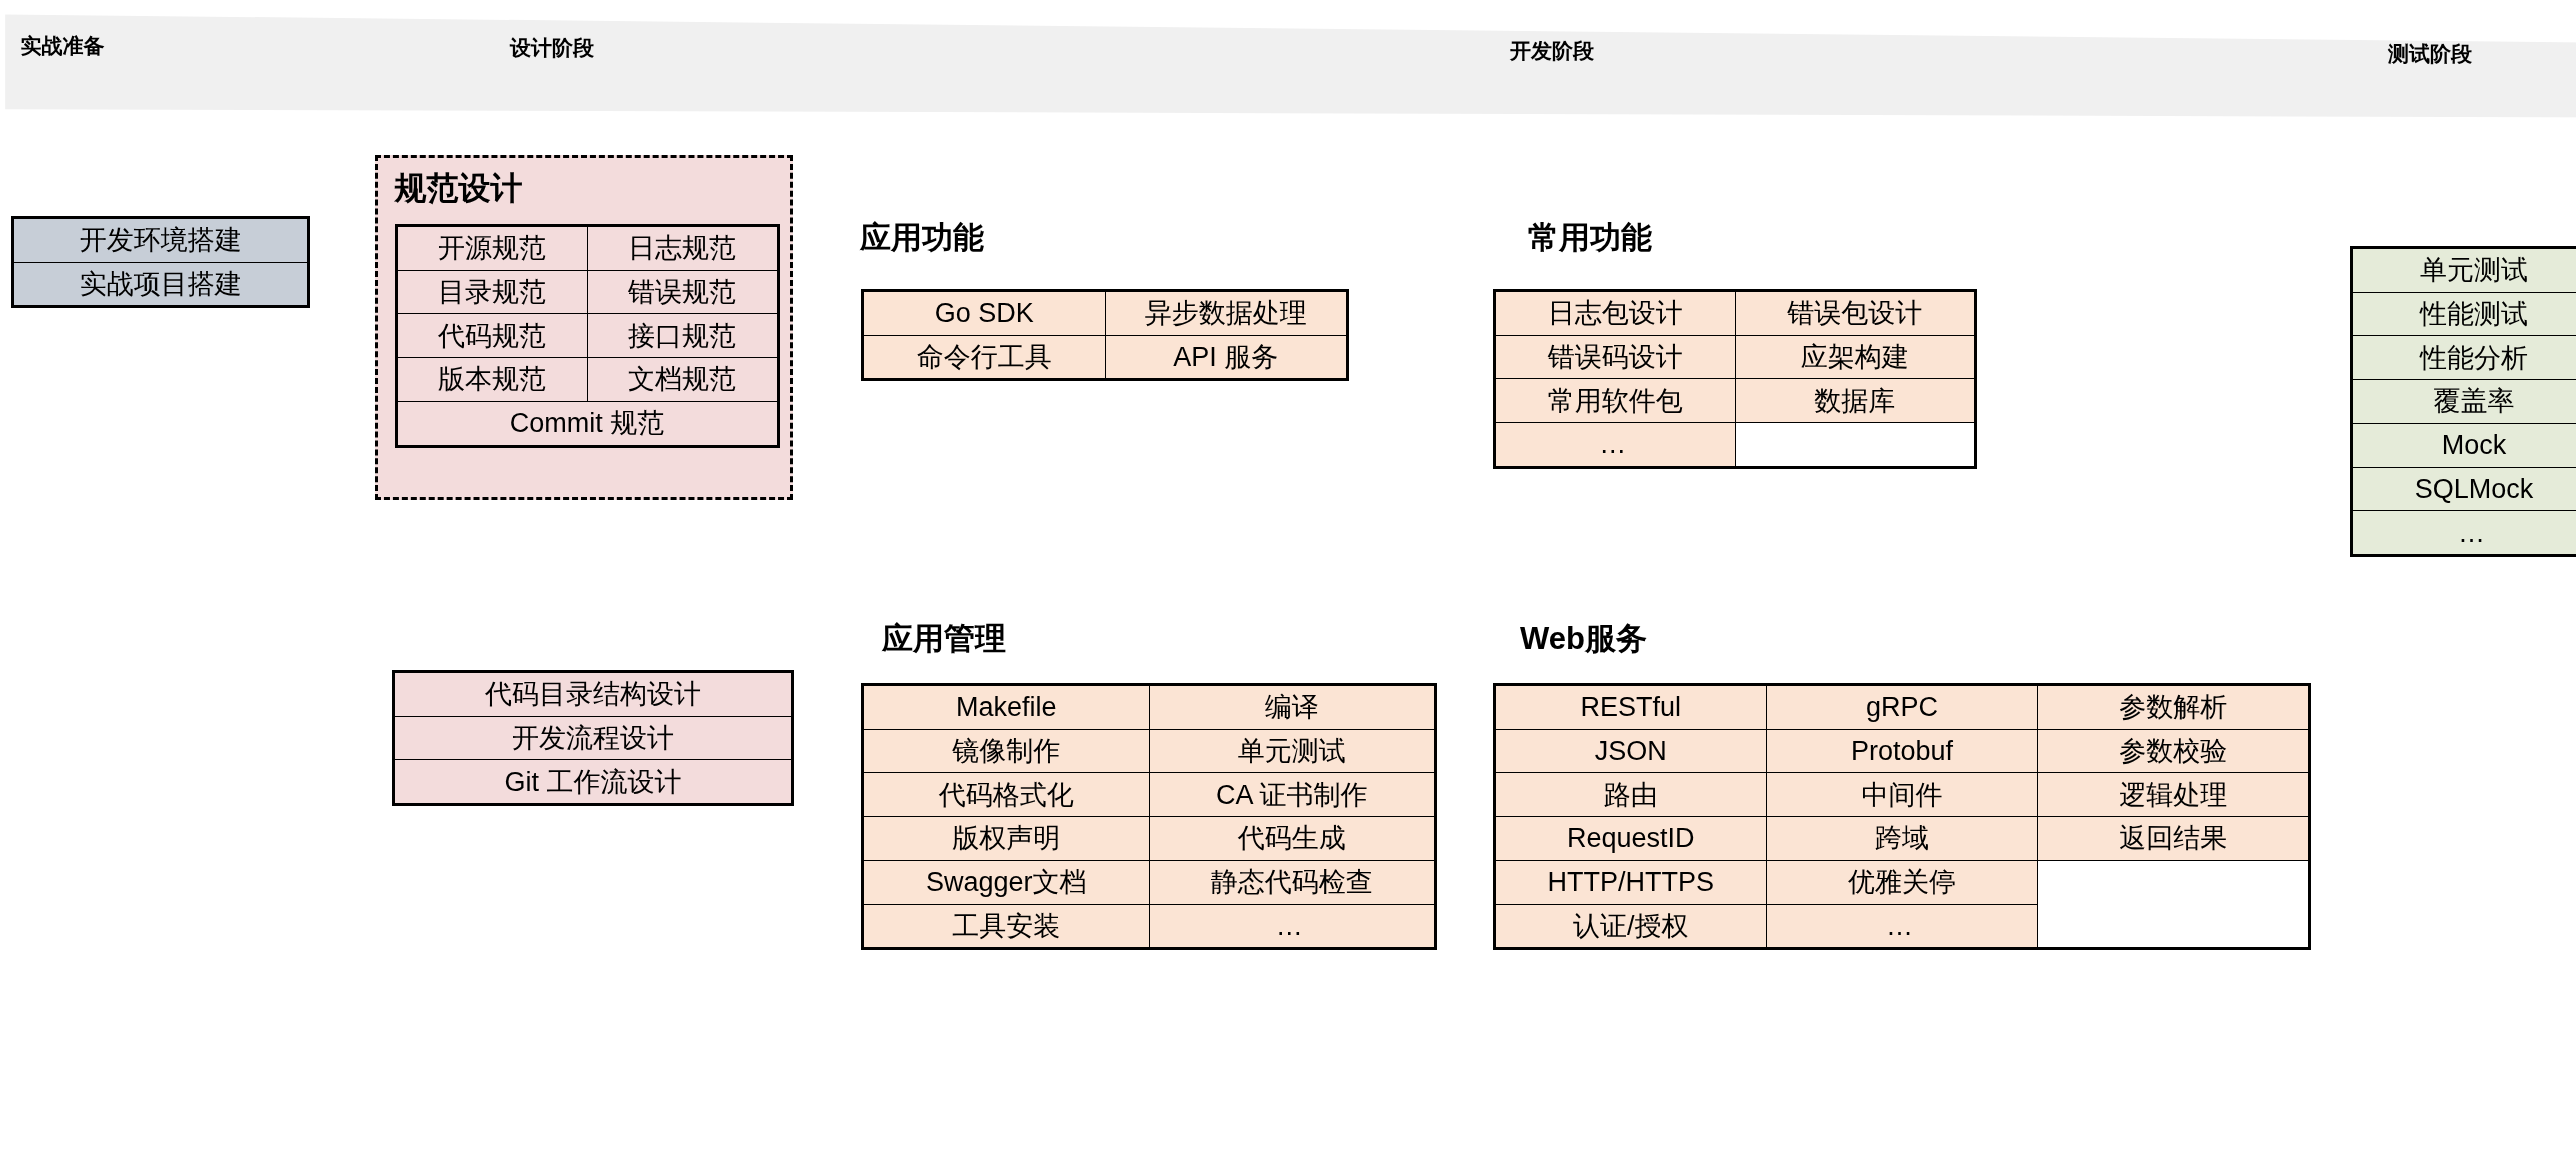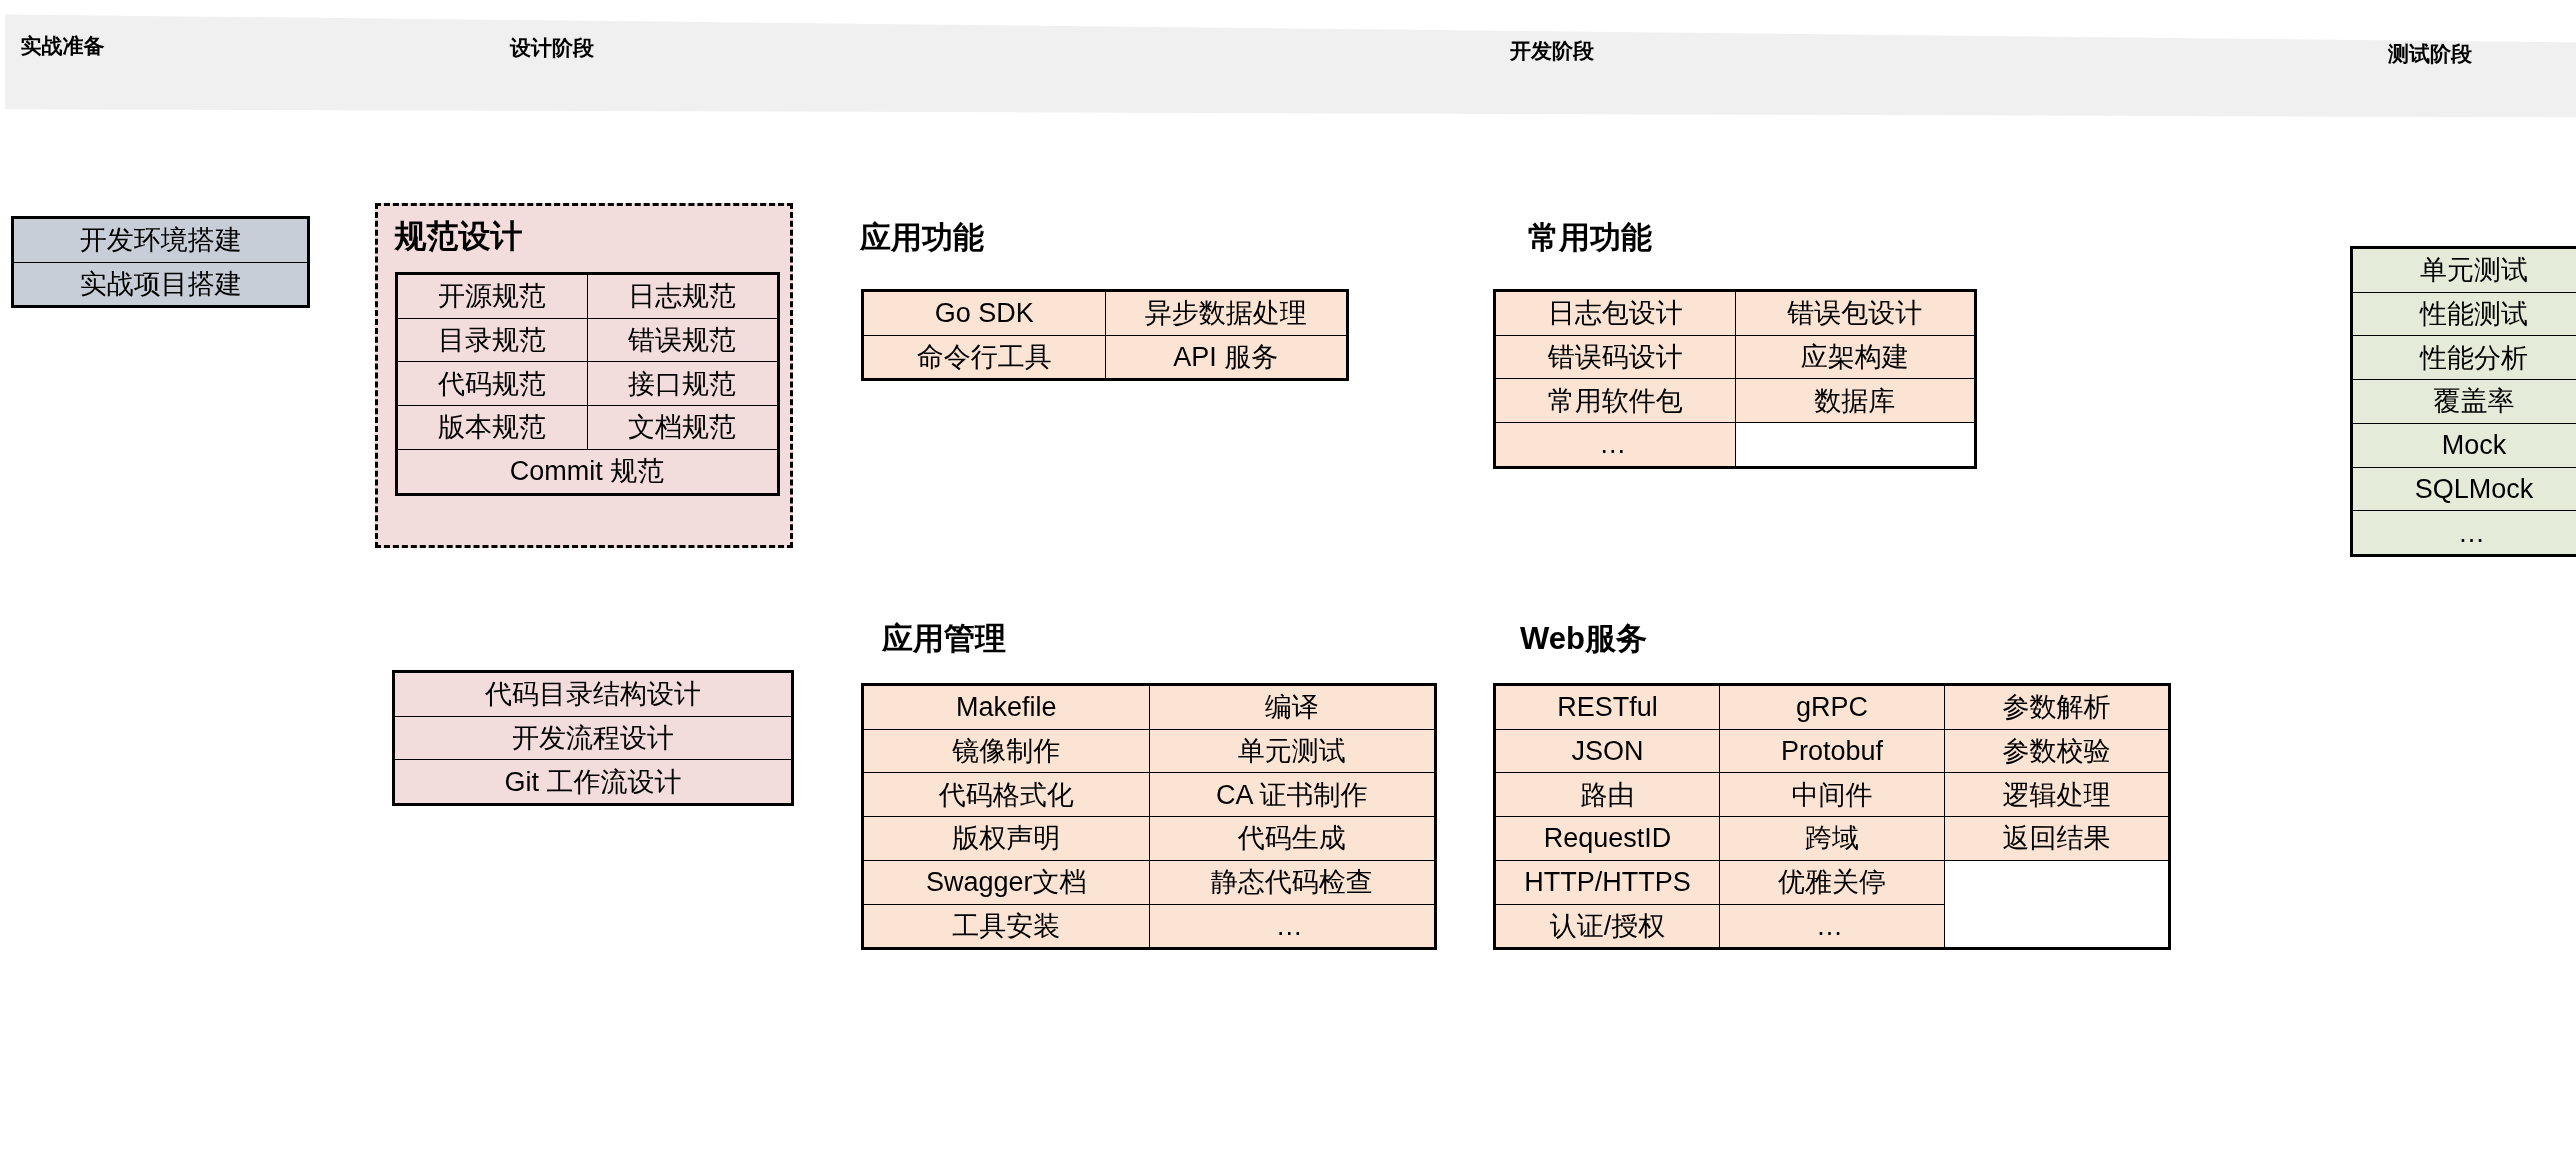--- a/index.html
+++ b/index.html
@@ -23,21 +23,21 @@
               white-space:nowrap;line-height:1;}
 
   
   .c-gray  td{background:#c7ced7;}
   .c-pink  td{background:#f3dcdc;}
   .c-peach td{background:#fbe4d4;}
   .c-green td{background:#e5ebd9;}
 
   
   #spec-wrap{position:absolute;box-sizing:border-box;background:#f3dcdc;
-             border:3.6px dashed #000;margin-top:48px;}
+             border:3.6px dashed #000;}
   #spec-title{position:absolute;font-size:32px;font-weight:bold;line-height:1;}
   .dots{letter-spacing:.18em;font-size:27px;}
 </style>
 </head>
 <body>
 
 <div id="banner">
   <svg width="3284" height="139" viewBox="0 0 6375 270">
     <polygon id="banner-shape" points="8,28 6272,96 6272,8 6375,187 6272,262 6272,232 8,212" fill="#f0f0f0"></polygon>
   </svg>
@@ -171,21 +171,21 @@
         </tr>
         <tr>
           <td><span class="dots">…</span></td>
           <td class="empty"></td>
         </tr>
       </tbody>
   </table>
 </div>
 
 <div class="sect-title" style="left:1520px; top:623px;">Web服务</div>
-<div class="grp c-peach" style="left:1493px; top:683px; width:678px;">
+<div class="grp c-peach" style="left:1493px; top:683px; width:818px;">
   <table class="tbl">
     <tbody>
         <tr>
           <td>RESTful</td>
           <td>gRPC</td>
           <td>参数解析</td>
         </tr>
         <tr>
           <td>JSON</td>
           <td>Protobuf</td>

